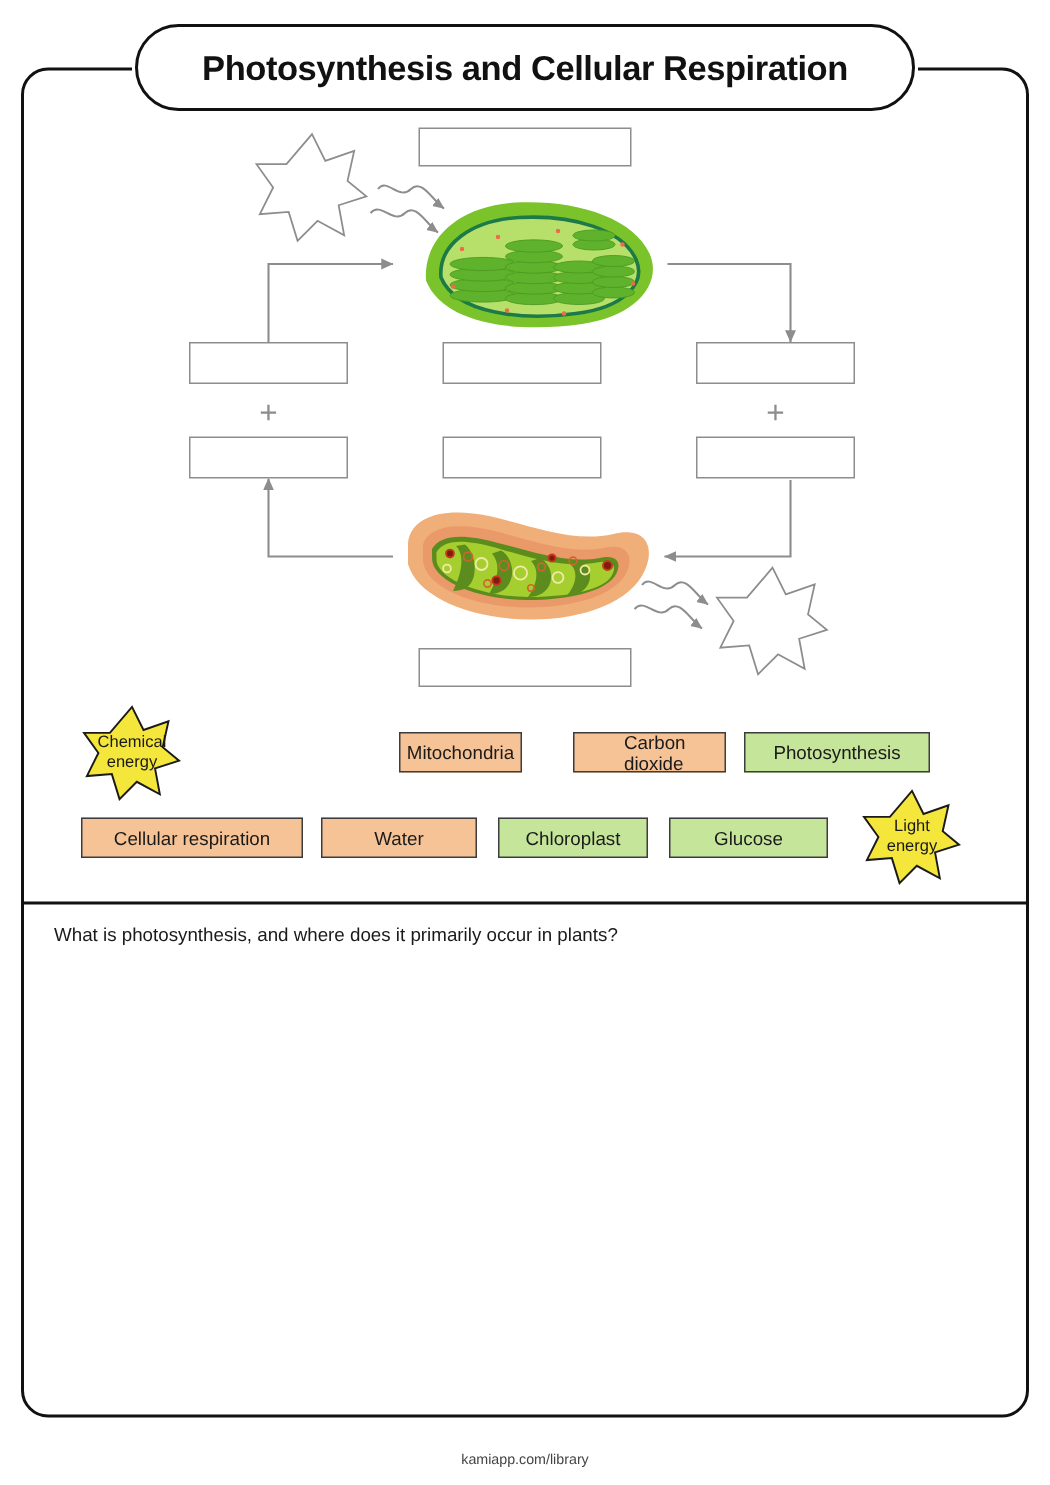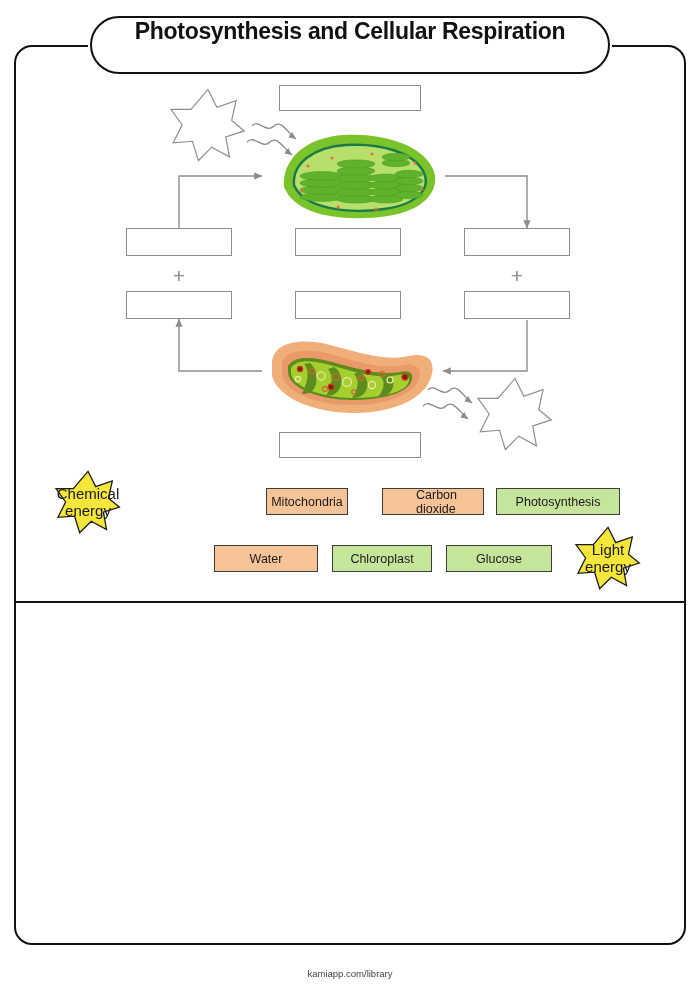--- a/index.html
+++ b/index.html
@@ -38,21 +38,21 @@
   #title-pill {
     position: absolute;
     left: 90px;
     top: 16px;
     width: 520px;
     height: 58px;
     border: 2px solid #111111;
     border-radius: 29px;
     background: #ffffff;
     display: flex;
-    align-items: flex-start;
+    align-items: center;
     justify-content: center;
     box-sizing: border-box;
   }
   #title-pill .title-text {
     font-size: 23px;
     font-weight: bold;
     color: #111111;
     letter-spacing: -0.3px;
   }
 
@@ -122,21 +122,21 @@
   .star .star-label {
     position: absolute;
     left: 0;
     top: 0;
     width: 80px;
     height: 64px;
     display: flex;
     flex-direction: column;
     align-items: center;
     justify-content: center;
-    font-size: 15px;
+    font-size: 11px;
     color: #1a1a1a;
     line-height: 1.15;
     text-align: center;
   }
 
   
   #question-area {
     position: absolute;
     left: 14px;
     top: 603px;
@@ -333,35 +333,37 @@
     </span>
   </div>
 
 
   <div class="tag orange" style="left:266px;top:18px;width:82px;">Mitochondria</div>
 
   <div class="tag orange" style="left:382px;top:18px;width:102px;padding-left:33px;">Carbon dioxide</div>
 
   <div class="tag green" style="left:496px;top:18px;width:124px;">Photosynthesis</div>
 
+  <div class="tag orange" style="left:54px;top:75px;width:148px;">Cellular respiration</div>
 
   <div class="tag orange" style="left:214px;top:75px;width:104px;">Water</div>
 
   <div class="tag green" style="left:332px;top:75px;width:100px;">Chloroplast</div>
 
   <div class="tag green" style="left:446px;top:75px;width:106px;">Glucose</div>
 
   <div class="star" style="left:568px;top:56px;">
     <svg width="80" height="64" viewBox="0 0 100 100">
       <polygon fill="#f5e63c" stroke="#1a1a1a" stroke-width="2" points="50,2 62,26 88,17 82,44 99,58 74,66 79,93 55,80 37,98 29,72 3,74 15,50 0,29 27,29"></polygon>
     </svg>
     <span class="star-label">
       <span>Light</span>
       <span>energy</span>
     </span>
   </div>
 </div>
 
 <div id="question-area">
+  <div id="question-text">What is photosynthesis, and where does it primarily occur in plants?</div>
   <div id="answer-space"></div>
 </div>
 
 <div id="footer">kamiapp.com/library</div>
 
 </body></html>

